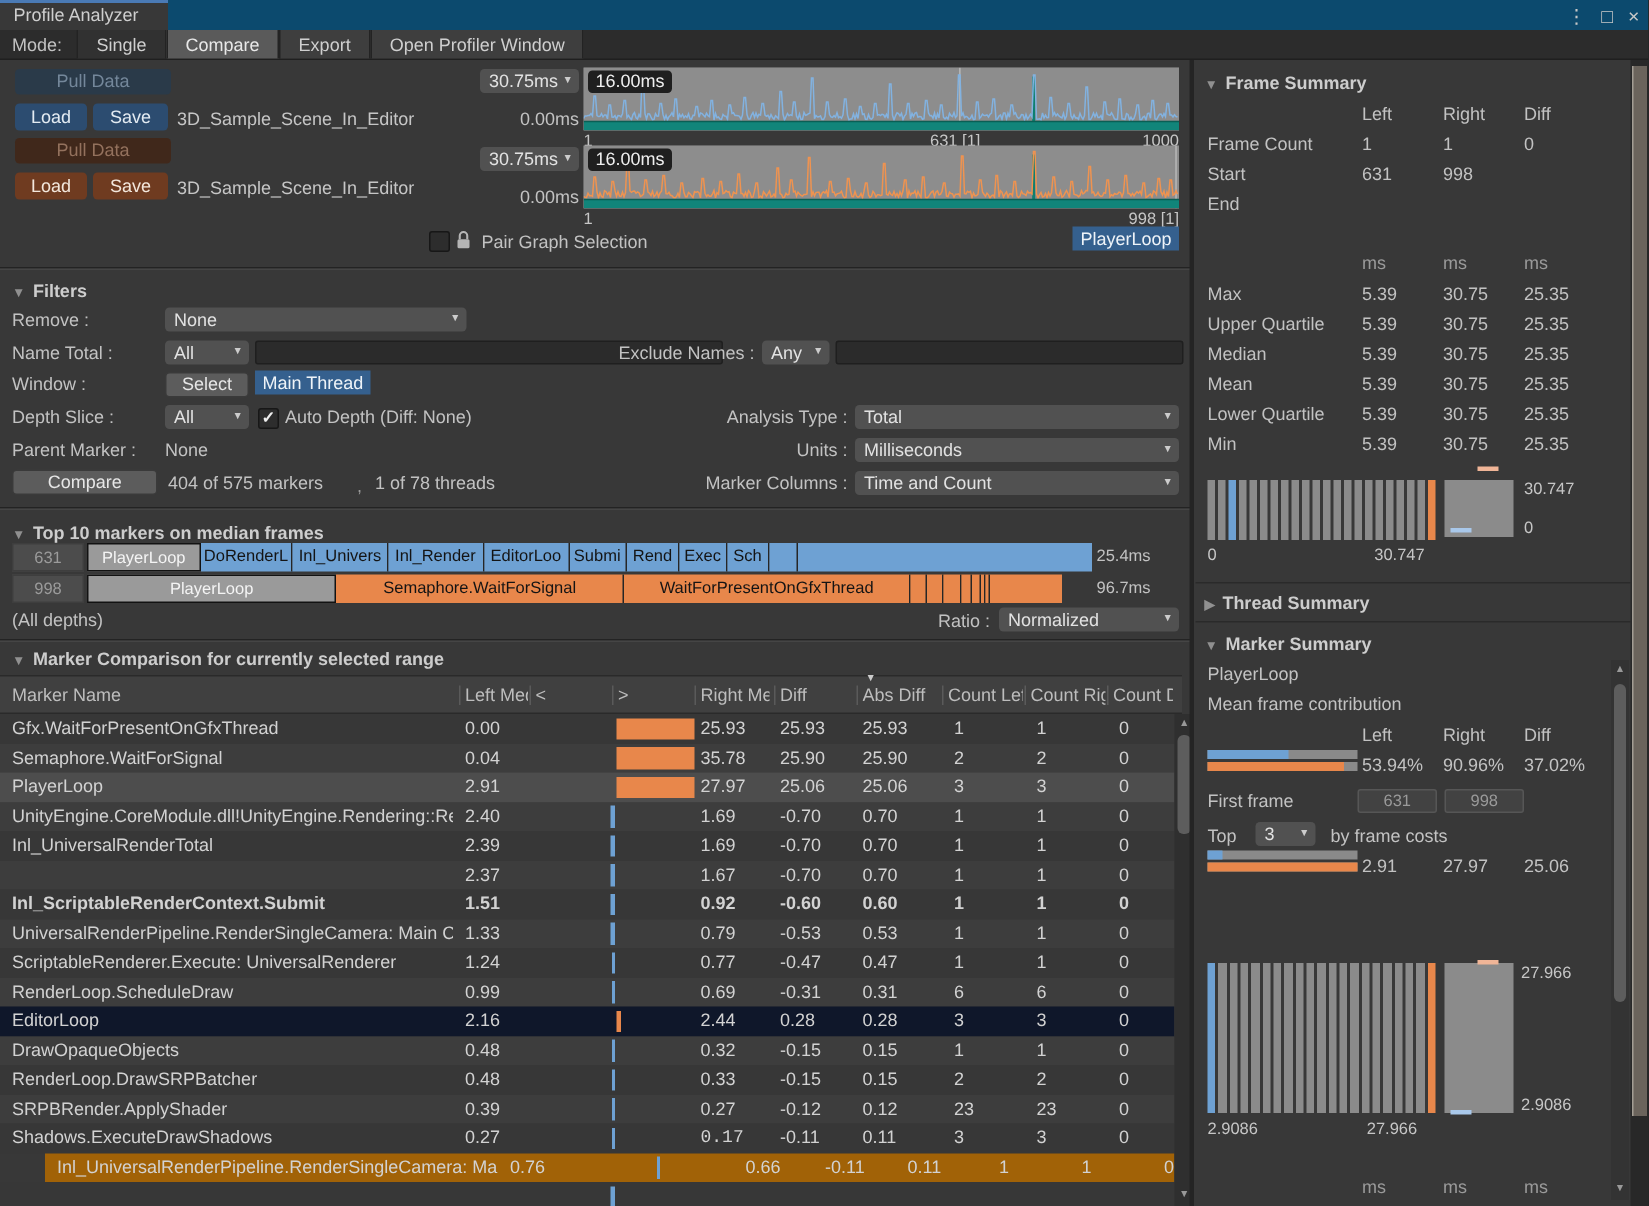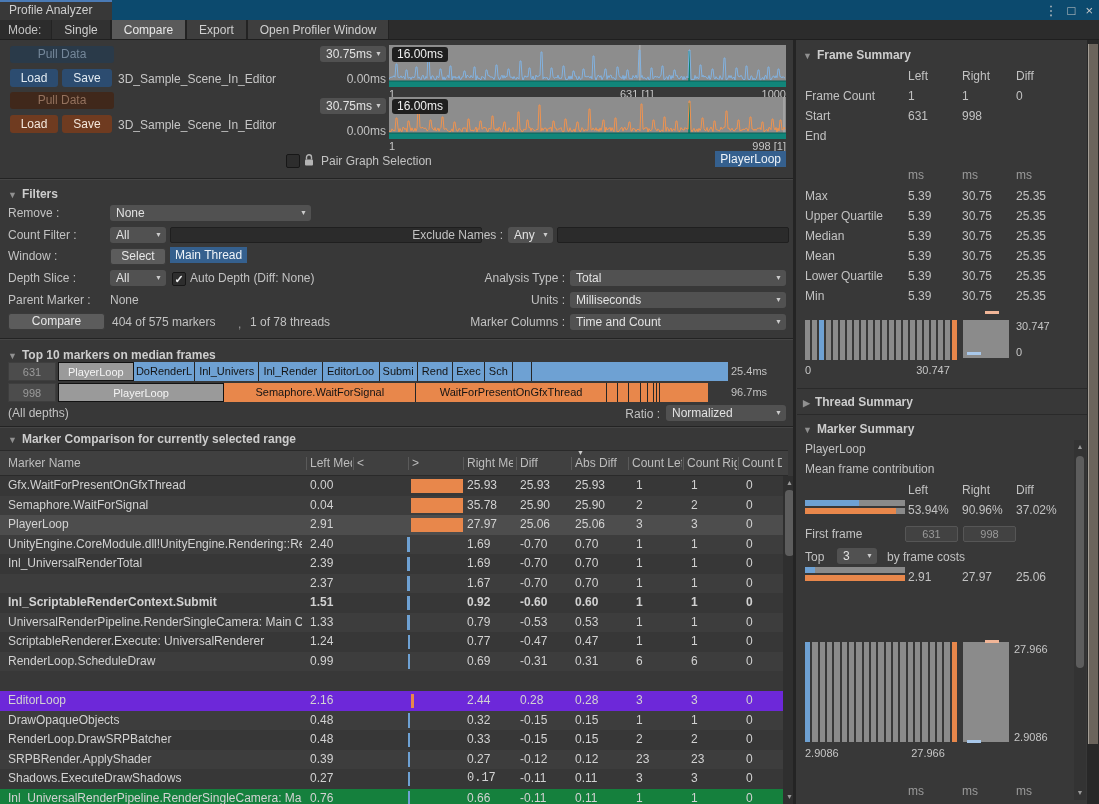--- a/index.html
+++ b/index.html
@@ -174,21 +174,21 @@
 
   <div class="divider" style="top:178px"></div>
   <div class="divider2" style="left:0;top:179px;width:795px;background:#454545"></div>
 
   <div class="lbl bold" style="left:8px;top:186px"><span class="fold">▼</span><span>Filters</span></div>
 
   <div class="lbl" style="left:8px;top:205px">Remove :</div>
   <div class="dd" style="left:110px;top:205px;width:201px">
     <span>None</span><span class="car">▼</span></div>
 
-  <div class="lbl" style="left:8px;top:227px">Count Filter :</div>
+  <div class="lbl" style="left:8px;top:227px">Name Total :</div>
   <div class="dd" style="left:110px;top:227px;width:56px">
     <span>All</span><span class="car">▼</span></div>
   <div class="input" style="left:170px;top:227px;width:312px"></div>
   <div class="rlbl" style="left:395px;top:227px;width:108px">Exclude Names :</div>
   <div class="dd" style="left:508px;top:227px;width:45px">
     <span>Any</span><span class="car">▼</span></div>
   <div class="input" style="left:557px;top:227px;width:232px"></div>
 
   <div class="lbl" style="left:8px;top:248px">Window :</div>
   <div class="btn" style="left:110px;top:248px;width:56px;height:17px;line-height:15px">Select</div>
@@ -409,21 +409,21 @@
         <div class="tc" style="left: 467px; width: 46px;">0.69</div>
         <div class="tc" style="left: 520px; width: 46px;">-0.31</div>
         <div class="tc" style="left: 575px; width: 50px;">0.31</div>
         <div class="tc" style="left: 636px; width: 50px;">6</div>
         <div class="tc" style="left: 691px; width: 50px;">6</div>
         <div class="tc" style="left: 746px; width: 40px;">0</div>
         <div class="barcell">
           <div class="bbar" style="left: 55px; width: 2px; background: rgb(110, 161, 211);"></div>
         </div>
       </div>
-      <div class="trow" style="background: #6d28d9; margin-top: 20px;">
+      <div class="trow" style="background: #0f172a;">
         <div class="tc" style="left: 8px; width: 294px;">EditorLoop</div>
         <div class="tc" style="left: 310px; width: 42px;">2.16</div>
         <div class="tc" style="left: 467px; width: 46px;">2.44</div>
         <div class="tc" style="left: 520px; width: 46px;">0.28</div>
         <div class="tc" style="left: 575px; width: 50px;">0.28</div>
         <div class="tc" style="left: 636px; width: 50px;">3</div>
         <div class="tc" style="left: 691px; width: 50px;">3</div>
         <div class="tc" style="left: 746px; width: 40px;">0</div>
         <div class="barcell">
           <div class="bbar" style="left: 58px; width: 2.6px; background: rgb(232, 135, 75);"></div>
@@ -474,21 +474,21 @@
         <div class="tc" style="left: 467px; width: 46px; font-family: Liberation Mono, monospace;">0.17</div>
         <div class="tc" style="left: 520px; width: 46px;">-0.11</div>
         <div class="tc" style="left: 575px; width: 50px;">0.11</div>
         <div class="tc" style="left: 636px; width: 50px;">3</div>
         <div class="tc" style="left: 691px; width: 50px;">3</div>
         <div class="tc" style="left: 746px; width: 40px;">0</div>
         <div class="barcell">
           <div class="bbar" style="left: 55px; width: 2px; background: rgb(110, 161, 211);"></div>
         </div>
       </div>
-      <div class="trow" style="background: #15803d;">
+      <div class="trow" style="background: #a16207; margin-left: 30px;">
         <div class="tc" style="left: 8px; width: 294px;">Inl_UniversalRenderPipeline.RenderSingleCamera: Ma</div>
         <div class="tc" style="left: 310px; width: 42px;">0.76</div>
         <div class="tc" style="left: 467px; width: 46px;">0.66</div>
         <div class="tc" style="left: 520px; width: 46px;">-0.11</div>
         <div class="tc" style="left: 575px; width: 50px;">0.11</div>
         <div class="tc" style="left: 636px; width: 50px;">1</div>
         <div class="tc" style="left: 691px; width: 50px;">1</div>
         <div class="tc" style="left: 746px; width: 40px;">0</div>
         <div class="barcell">
           <div class="bbar" style="left: 55px; width: 2px; background: rgb(110, 161, 211);"></div>

